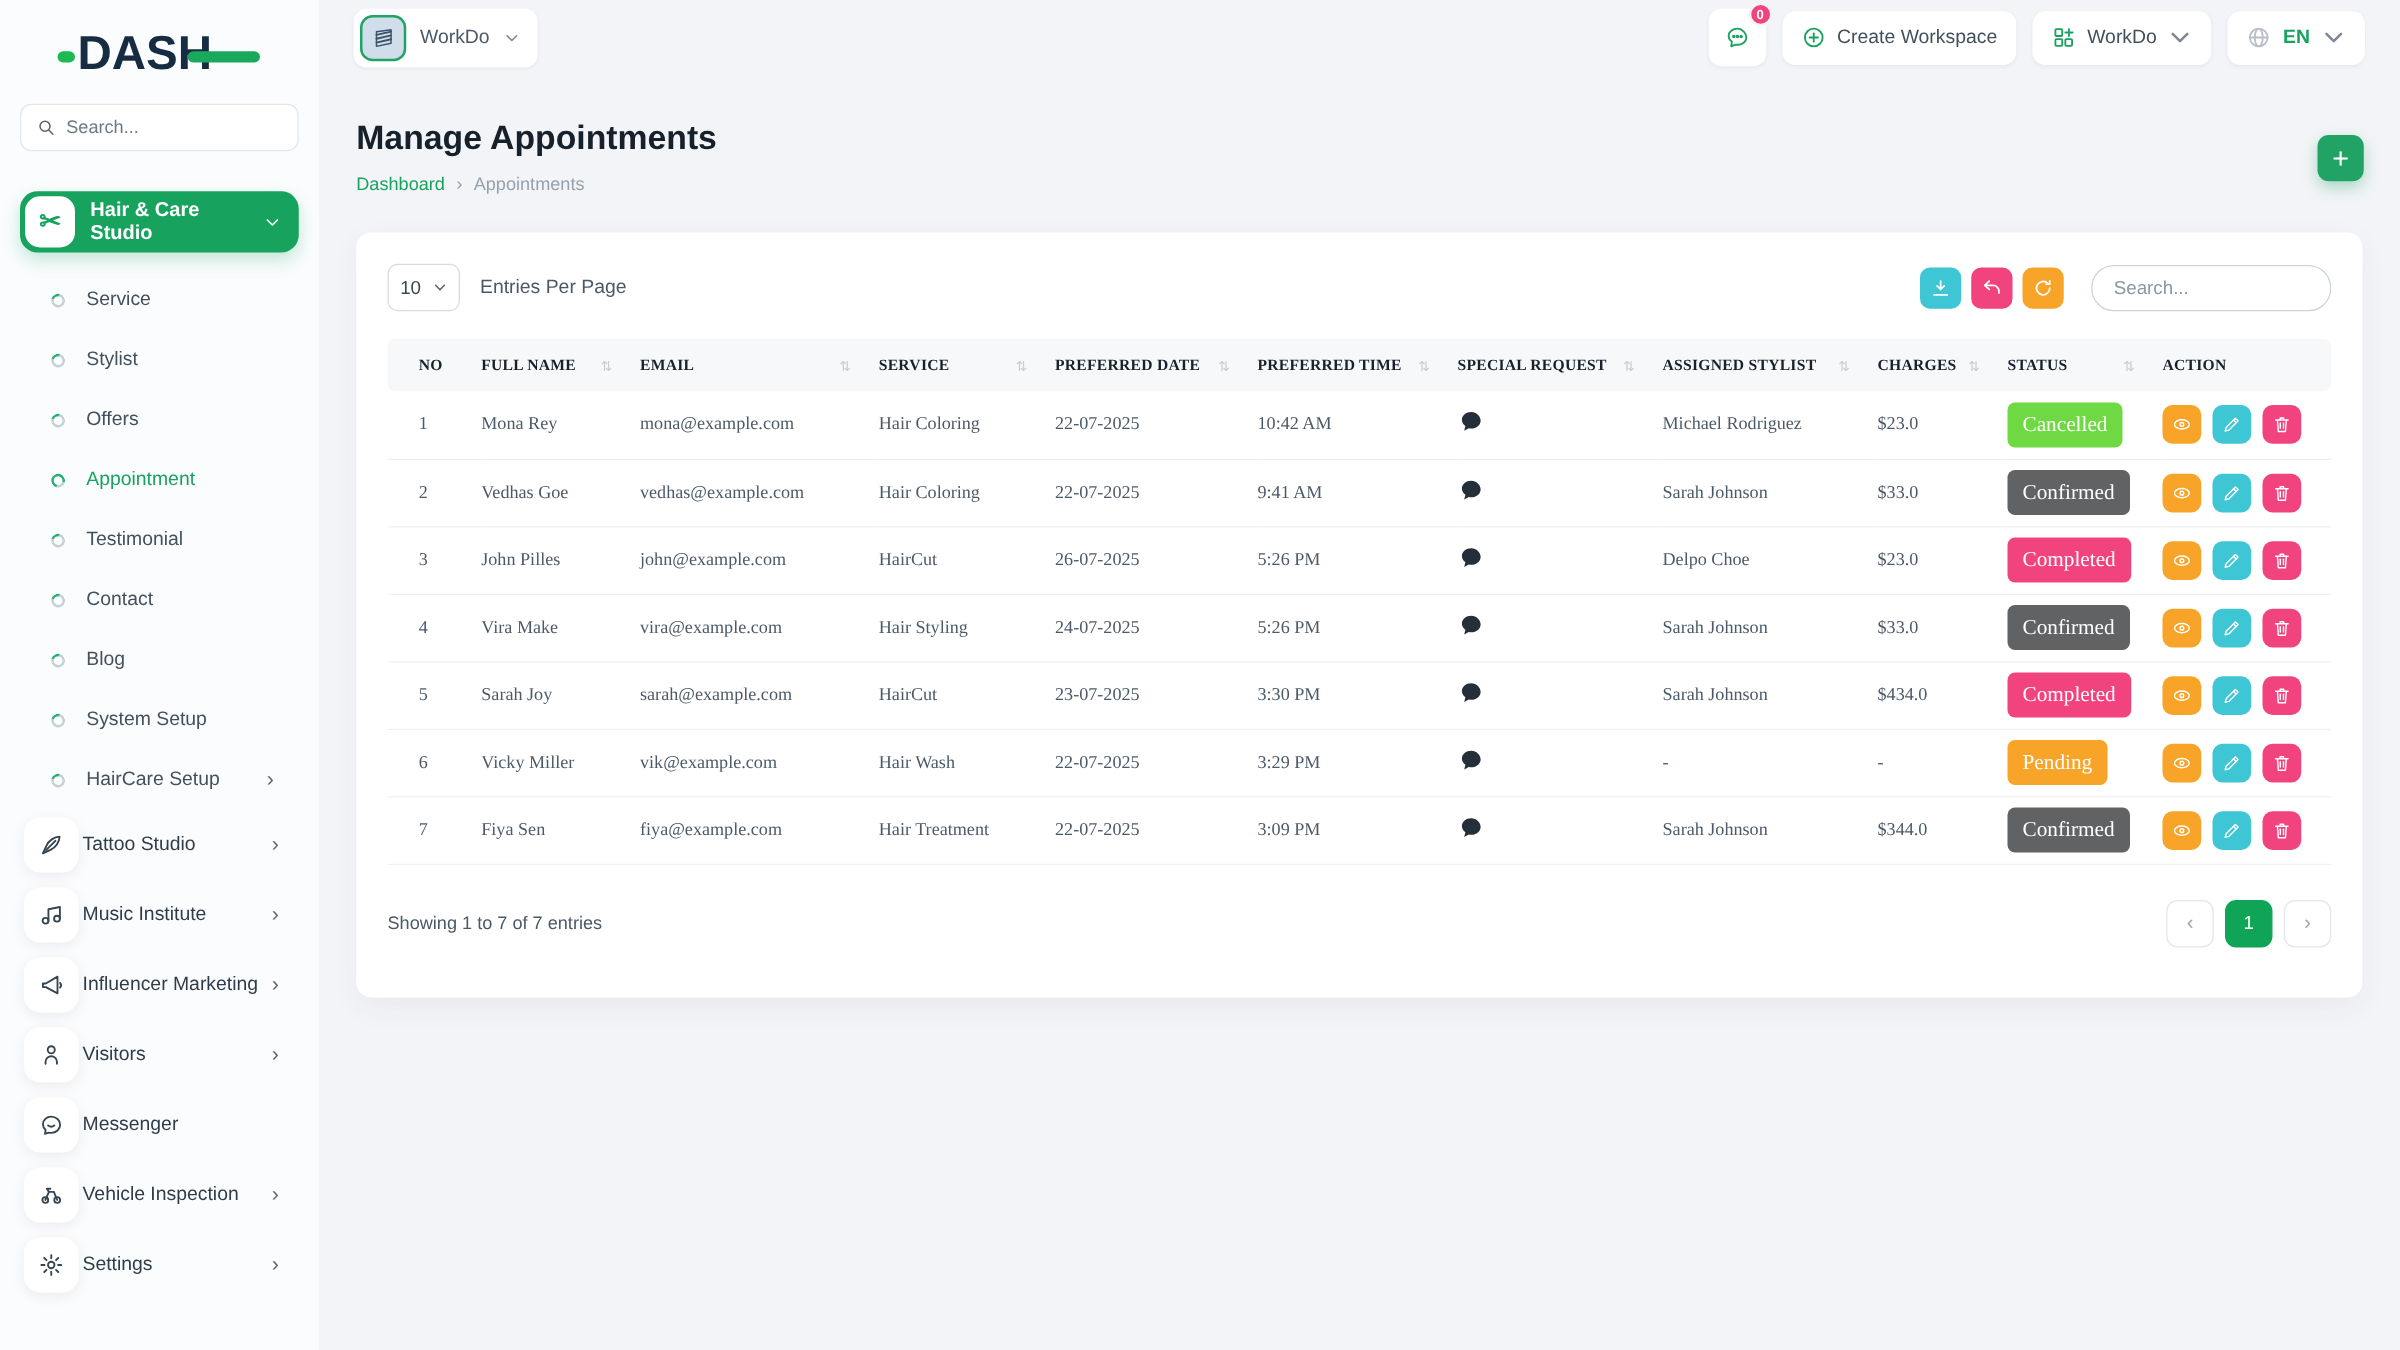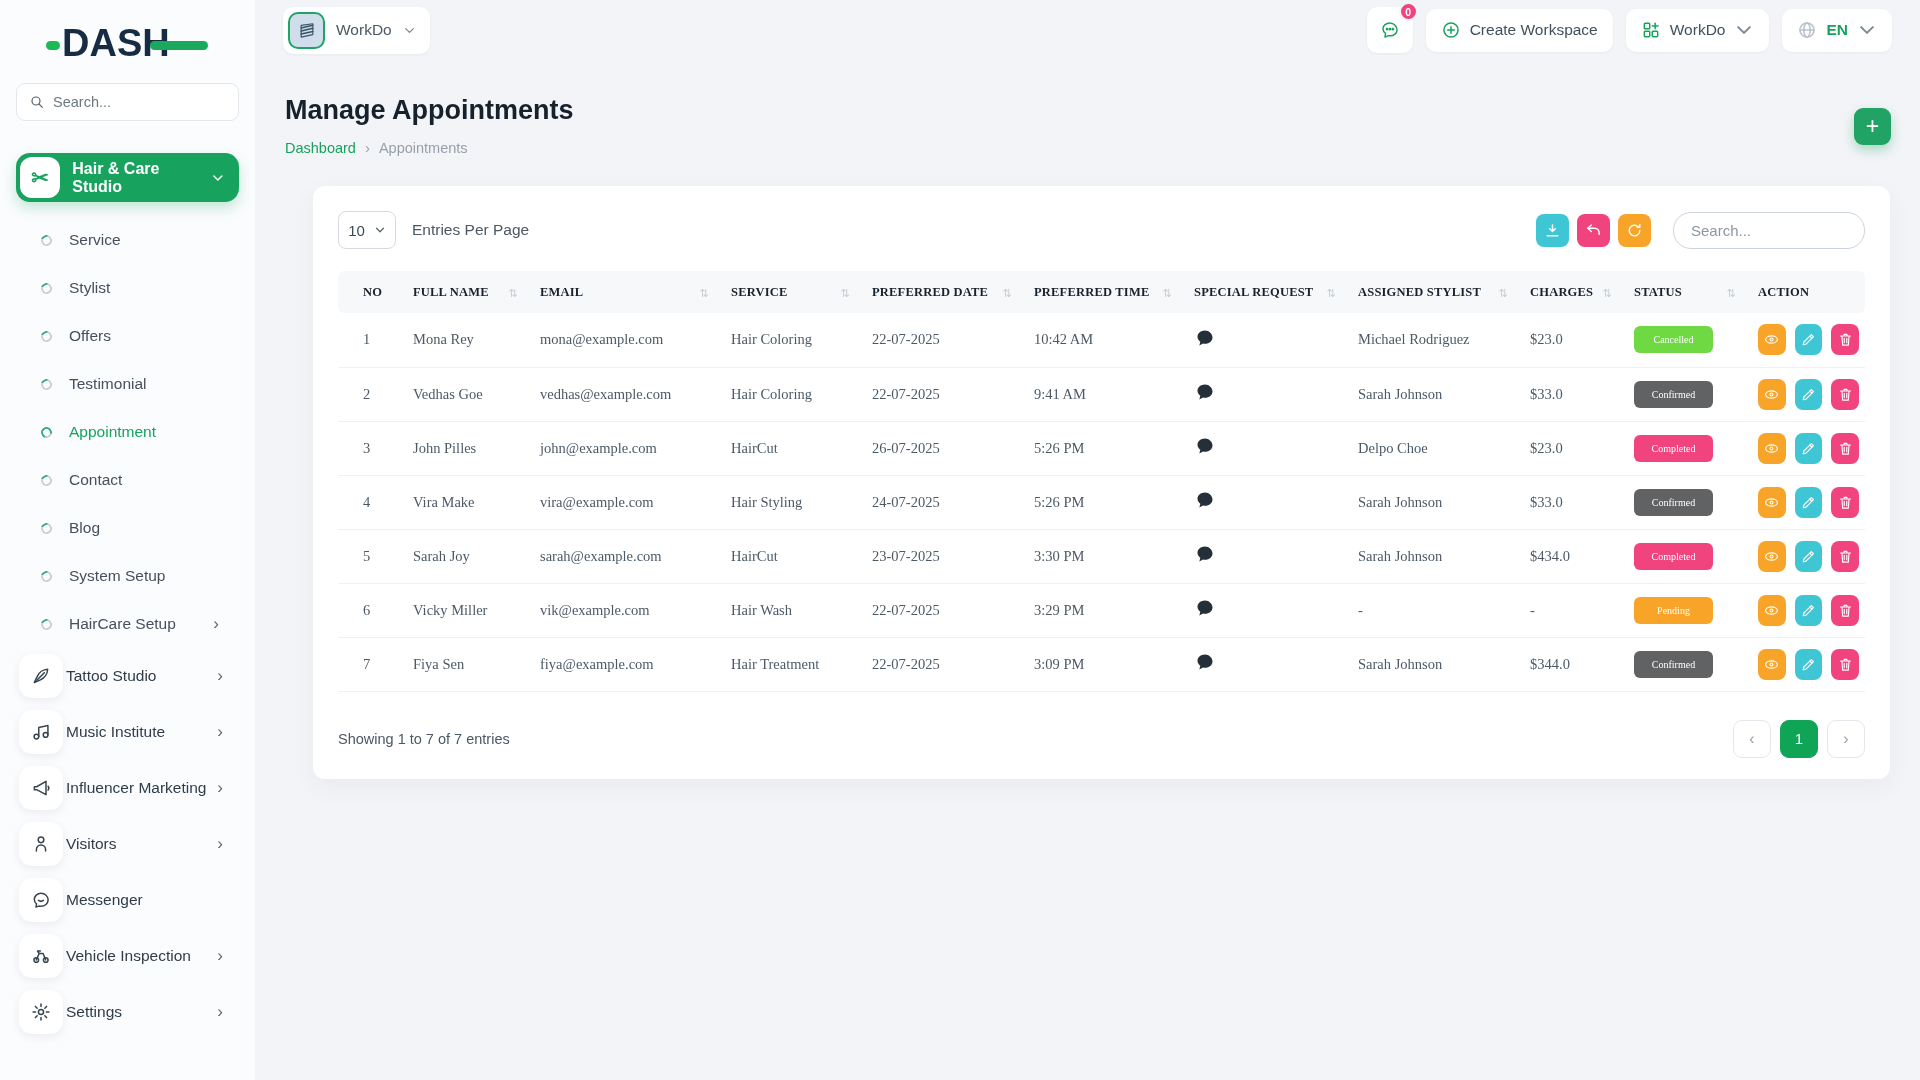--- a/index.html
+++ b/index.html
@@ -112,21 +112,21 @@
   .breadcrumb .sep{ color:#9aa4ae; font-size:15px; }
   .breadcrumb .cur{ color:#97a1ac; }
   .add-btn{
     position:absolute; top:108px; right:29px; width:37px; height:37px; background:#21a366;
     border:none; border-radius:9px; color:#fff; font-size:23px; line-height:33px;
     cursor:pointer; box-shadow:0 5px 12px rgba(33,163,102,.35);
   }
   
   .card{
     position:absolute; left:285px; right:30px; top:186px; background:#fff;
-    border-radius:12px; padding:25px 25px 21px 25px; box-shadow:0 8px 24px rgba(30,50,80,.05);margin-left:28px;
+    border-radius:12px; padding:25px 25px 40px 25px; box-shadow:0 8px 24px rgba(30,50,80,.05);
   }
   .toolbar{ display:flex; align-items:center; }
   .entries-select{
     width:58px; height:38px; border:1px solid #d6dbe1; border-radius:8px;
     display:flex; align-items:center; justify-content:center; gap:9px;
     font-size:15px; color:#3c4a57; cursor:pointer; background:#fff;
   }
   .entries-select .chev{ width:12px; height:12px; color:#55636f; }
   .entries-label{ margin-left:16px; font-size:15.5px; color:#4b5866; }
   .tool-actions{ margin-left:auto; display:flex; align-items:center; gap:8px; }
@@ -151,21 +151,21 @@
   thead th:last-child{ border-radius:0 6px 6px 0; }
   th .sort{ float:right; margin-right:16px; color:#c6cdd5; font-size:11px; font-weight:400; margin-top:2px; }
   tbody td{
     height:54px; border-bottom:1px solid #eef1f4; font-size:14.5px; color:#4c5a68;
     vertical-align:middle; padding-right:6px;
   }
   tbody td:first-child{ padding-left:25px; }
   .sr-btn{ background:transparent; border:none; color:#242f39; cursor:pointer; width:22px; height:22px; padding:0; }
   .badge{
     display:inline-block; min-width:79px; text-align:center; padding:8px 12px;
-    border-radius:6px; color:#fff; font-size:10px;
+    border-radius:6px; color:#fff; font-size:17px;
   }
   .act-wrap{ display:flex; gap:9px; }
   .act-btn{
     width:31px; height:31px; border:none; border-radius:8px; color:#fff; cursor:pointer;
     display:flex; align-items:center; justify-content:center;
   }
   .act-btn .icn{ width:17px; height:17px; }
   
   .card-foot{ display:flex; align-items:center; margin-top:28px; }
   .showing{ font-size:14.5px; color:#4b5866; }
@@ -208,27 +208,27 @@
         <span>Service</span>
       </div>
       <div class="sub-item">
         <span class="bullet"></span>
         <span>Stylist</span>
       </div>
       <div class="sub-item">
         <span class="bullet"></span>
         <span>Offers</span>
       </div>
+      <div class="sub-item active">
+        <span class="bullet"></span>
+        <span>Appointment</span>
+      </div>
       <div class="sub-item">
         <span class="bullet"></span>
         <span>Testimonial</span>
-      </div>
-      <div class="sub-item active">
-        <span class="bullet"></span>
-        <span>Appointment</span>
       </div>
       <div class="sub-item">
         <span class="bullet"></span>
         <span>Contact</span>
       </div>
       <div class="sub-item">
         <span class="bullet"></span>
         <span>Blog</span>
       </div>
       <div class="sub-item">

